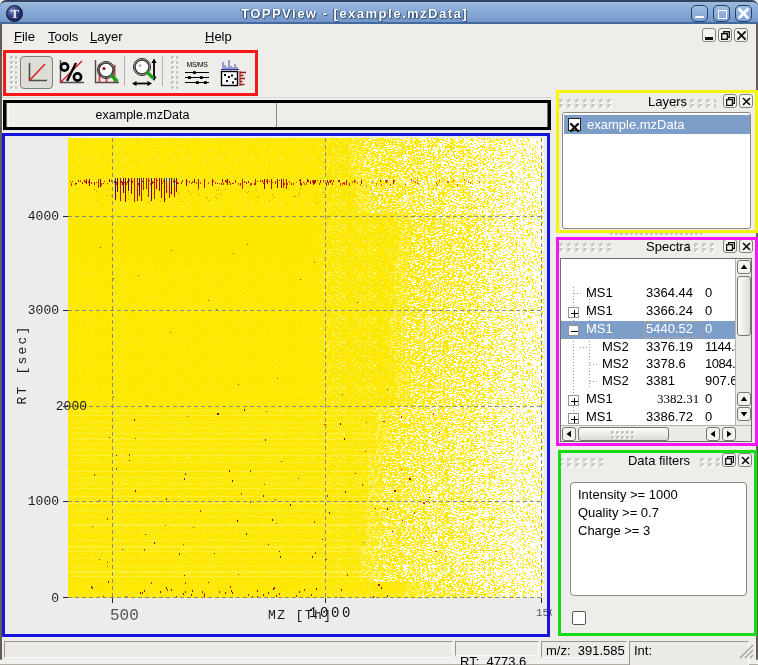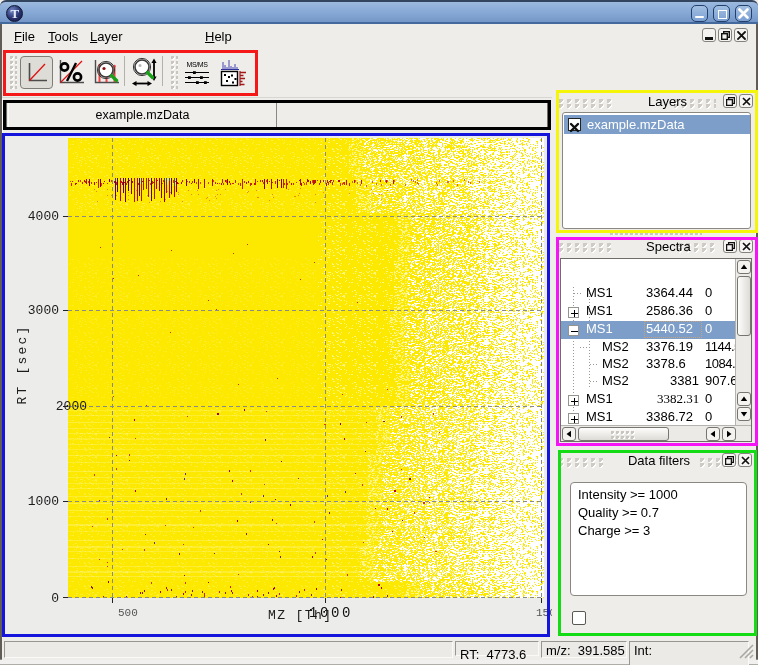--- a/index.html
+++ b/index.html
@@ -27,20 +27,22 @@
 <div class="abs" style="left:0;top:660px;width:758px;height:4px;background:#f1f0ee;"></div>
 <div class="abs" style="left:0;top:664px;width:758px;height:1px;background:#b0ada7;"></div>
 
 <div class="abs" style="left:0;top:0;width:758px;height:24px;border-radius:6px 6px 0 0;
      background:linear-gradient(#9db9de 0%,#8fb0da 26%,#7fa2d0 65%,#7396c8 92%,#6f93c5 100%);
      border-top:2px solid #32445e;box-shadow:inset 0 -2px 0 #44699c;">
   <div class="abs" style="left:6px;top:3px;width:17px;height:17px;border-radius:50%;
        background:radial-gradient(circle at 35% 30%, #6f86c8 0%, #28316e 55%, #171d45 100%);
        border:1px solid #10142e;"></div>
   <div class="abs" style="left:10.5px;top:4px;width:8px;height:14px;color:#e8ecf8;font:bold 13px 'Liberation Serif',serif;text-align:center;">T</div>
+  <div class="abs" style="left:26px;top:4px;width:657px;text-align:center;color:#ffffff;letter-spacing:1.5px;
+       font:bold 13px 'Liberation Sans',sans-serif;text-shadow:1px 1px 1px #2c4a74, -1px 0 1px #2c4a74;">TOPPView - [example.mzData]</div>
 
   <div class="abs" style="left:691px;top:3px;width:17px;height:17px;border-radius:5px;border:1px solid #22406b;background:linear-gradient(#a3bfe2,#7ba0d2);">
     <div class="abs" style="left:3px;top:10px;width:9px;height:2px;background:#fff;border-radius:1px"></div>
   </div>
   <div class="abs" style="left:713px;top:3px;width:17px;height:17px;border-radius:5px;border:1px solid #22406b;background:linear-gradient(#a3bfe2,#7ba0d2);">
     <div class="abs" style="left:3.5px;top:3.5px;width:9px;height:9px;border:1.8px solid #fff;"></div>
   </div>
   <div class="abs" style="left:735px;top:3px;width:17px;height:17px;border-radius:5px;border:1px solid #22406b;background:linear-gradient(#a3bfe2,#7ba0d2);">
     <svg class="abs" style="left:2px;top:2px" width="11" height="11" viewBox="0 0 11 11">
         <path d="M1.5 1.5 L9.5 9.5 M9.5 1.5 L1.5 9.5" stroke="#fff" stroke-width="2.6" stroke-linecap="round"></path>
@@ -811,21 +813,21 @@
   <div class="abs" style="left:0px;top:494px;width:59px;text-align:right;">1000</div>
   <div class="abs" style="left:0px;top:591px;width:59px;text-align:right;">0</div>
   <div class="abs" style="left:63px;top:215.5px;width:5px;height:1px;background:#222"></div>
   <div class="abs" style="left:63px;top:310px;width:5px;height:1px;background:#222"></div>
   <div class="abs" style="left:63px;top:406px;width:5px;height:1px;background:#222"></div>
   <div class="abs" style="left:63px;top:501px;width:5px;height:1px;background:#222"></div>
   <div class="abs" style="left:63px;top:597px;width:5px;height:1px;background:#222"></div>
   <div class="abs" style="left:112px;top:598px;width:1px;height:5px;background:#222"></div>
   <div class="abs" style="left:325px;top:598px;width:1px;height:5px;background:#222"></div>
   <div class="abs" style="left:541px;top:598px;width:1px;height:5px;background:#222"></div>
-  <div class="abs" style="left:118px;top:607px;font-size:11px;color:#555;">500</div>
+  <div class="abs" style="left:110px;top:607px;font-size:16px;color:#555;">500</div>
   <div class="abs" style="left:309px;top:605px;font-size:14px;color:#111;letter-spacing:2.6px;">1000</div>
   <div class="abs" style="left:536px;top:607px;font-size:11px;color:#555;">150</div>
   <div class="abs" style="left:268px;top:608px;white-space:nowrap;letter-spacing:1.4px;">MZ&nbsp;[Th]</div>
   <div class="abs" style="left:-14px;top:361px;transform:rotate(-90deg);transform-origin:center;width:72px;letter-spacing:2.2px;white-space:nowrap;">RT&nbsp;[sec]</div>
 </div>
 
 <div class="hdl abs" style="left:610px;top:233px;width:92px;height:4px;"></div>
 <div class="hdl abs" style="left:610px;top:446px;width:92px;height:4px;"></div>
 
 <div class="abs" style="left:552px;top:91px;width:204px;height:141px;background:#eeedea;">
@@ -880,33 +882,33 @@
   <div class="abs" style="left:13px;top:34px;width:9px;height:1px;background-image:linear-gradient(90deg,#9a9890 1px, rgba(0,0,0,0) 1px);background-size:3px 1px;"></div>
   <div class="abs" style="left:19px;top:88px;width:9px;height:1px;background-image:linear-gradient(90deg,#9a9890 1px, rgba(0,0,0,0) 1px);background-size:3px 1px;"></div>
   <div class="abs" style="left:28px;top:28px;width:1px;height:100px;background-image:linear-gradient(#9a9890 1px, rgba(0,0,0,0) 1px);background-size:1px 3px;"></div>
   <div class="abs" style="left:29px;top:105px;width:9px;height:1px;background-image:linear-gradient(90deg,#9a9890 1px, rgba(0,0,0,0) 1px);background-size:3px 1px;"></div>
   <div class="abs" style="left:29px;top:122px;width:9px;height:1px;background-image:linear-gradient(90deg,#9a9890 1px, rgba(0,0,0,0) 1px);background-size:3px 1px;"></div>
 
   <div class="abs" style="left:25px;top:26px;">MS1</div>
       <div class="abs" style="left:85px;top:26px;">3364.44</div>
       <div class="abs" style="left:144px;top:26px;">0</div>
   <div class="abs" style="left:25px;top:44px;">MS1</div>
-      <div class="abs" style="left:85px;top:44px;">2586.36</div>
+      <div class="abs" style="left:85px;top:44px;">3366.24</div>
       <div class="abs" style="left:144px;top:44px;">0</div>
   <div class="abs" style="left:25px;top:62px;color:#fff;">MS1</div>
       <div class="abs" style="left:85px;top:62px;color:#fff;">5440.52</div>
       <div class="abs" style="left:144px;top:62px;color:#fff;">0</div>
   <div class="abs" style="left:41px;top:80px;">MS2</div>
       <div class="abs" style="left:85px;top:80px;">3376.19</div>
       <div class="abs" style="left:144px;top:80px;width:30px;overflow:hidden;white-space:nowrap;letter-spacing:-0.5px;">1144.5</div>
   <div class="abs" style="left:41px;top:97px;">MS2</div>
       <div class="abs" style="left:85px;top:97px;">3378.6</div>
       <div class="abs" style="left:144px;top:97px;width:30px;overflow:hidden;white-space:nowrap;letter-spacing:-0.5px;">1084.7</div>
   <div class="abs" style="left:41px;top:114px;">MS2</div>
-      <div class="abs" style="left:85px;top:114px;margin-left:24px;">3381</div>
+      <div class="abs" style="left:85px;top:114px;">3381</div>
       <div class="abs" style="left:144px;top:114px;">907.6</div>
   <div class="abs" style="left:25px;top:132px;">MS1</div>
       <div class="abs" style="left:96px;top:132px;font-family:Liberation Serif, serif;">3382.31</div>
       <div class="abs" style="left:144px;top:132px;">0</div>
   <div class="abs" style="left:25px;top:150px;">MS1</div>
       <div class="abs" style="left:85px;top:150px;">3386.72</div>
       <div class="abs" style="left:144px;top:150px;">0</div>
 
   <div class="abs" style="left:7px;top:48px;width:11px;height:11px;background:#fff;border:1px solid #96948e;">
         <div class="abs" style="left:2px;top:4.5px;width:7px;height:1px;background:#000"></div>
@@ -973,21 +975,21 @@
   <div class="abs" style="left:18px;top:34px;width:177px;height:114px;background:#fff;border:1px solid #8a8880;border-radius:4px;font-size:13px;color:#000;">
     <div class="abs" style="left:7px;top:4px;">Intensity &gt;= 1000</div>
     <div class="abs" style="left:7px;top:22px;">Quality &gt;= 0.7</div>
     <div class="abs" style="left:7px;top:40px;">Charge &gt;= 3</div>
   </div>
   <div class="abs" style="left:20px;top:163px;width:14px;height:14px;background:#fff;border:1px solid #5a5852;border-radius:2px;"></div>
 </div>
 
 <div class="abs" style="left:2px;top:638px;width:754px;height:22px;background:#eeedea;font-size:13px;color:#000;">
   <div class="abs" style="left:2px;top:3px;width:449px;height:17px;background:#ebeae7;border:1px solid #989690;border-right-color:#fbfaf8;border-bottom-color:#fbfaf8;"></div>
-  <div class="abs" style="left:453px;top:3px;width:84px;height:15px;background:#ebeae7;border:1px solid #989690;border-right-color:#fbfaf8;border-bottom-color:#fbfaf8;padding:5px 0 0 4px;">RT:&nbsp; 4773.6</div>
+  <div class="abs" style="left:453px;top:3px;width:84px;height:15px;background:#ebeae7;border:1px solid #989690;border-right-color:#fbfaf8;border-bottom-color:#fbfaf8;padding:12px 0 0 4px;">RT:&nbsp; 4773.6</div>
   <div class="abs" style="left:539px;top:3px;width:86px;height:17px;background:#ebeae7;border:1px solid #989690;border-right-color:#fbfaf8;border-bottom-color:#fbfaf8;padding:1px 0 0 4px;">m/z:&nbsp; 391.585</div>
   <div class="abs" style="left:627px;top:3px;width:120px;height:27px;background:#ebeae7;border:1px solid #989690;border-right-color:#fbfaf8;border-bottom-color:#fbfaf8;padding:1px 0 0 4px;">Int:</div>
   <svg class="abs" style="left:736px;top:6px" width="16" height="15" viewBox="0 0 16 15">
     <path d="M15 1 L2 14 M15 6 L7 14 M15 11 L12 14" stroke="#aaa8a2" stroke-width="1.6"></path>
   </svg>
 </div>
 
 <div class="ann" style="left:3px;top:50px;width:255px;height:46px;border:3px solid #f51818;"></div>
 <div class="ann" style="left:3px;top:100px;width:548px;height:30px;border:3px solid #000000;"></div>
 <div class="ann" style="left:2px;top:133px;width:548px;height:504px;border:3px solid #1414dc;"></div>

